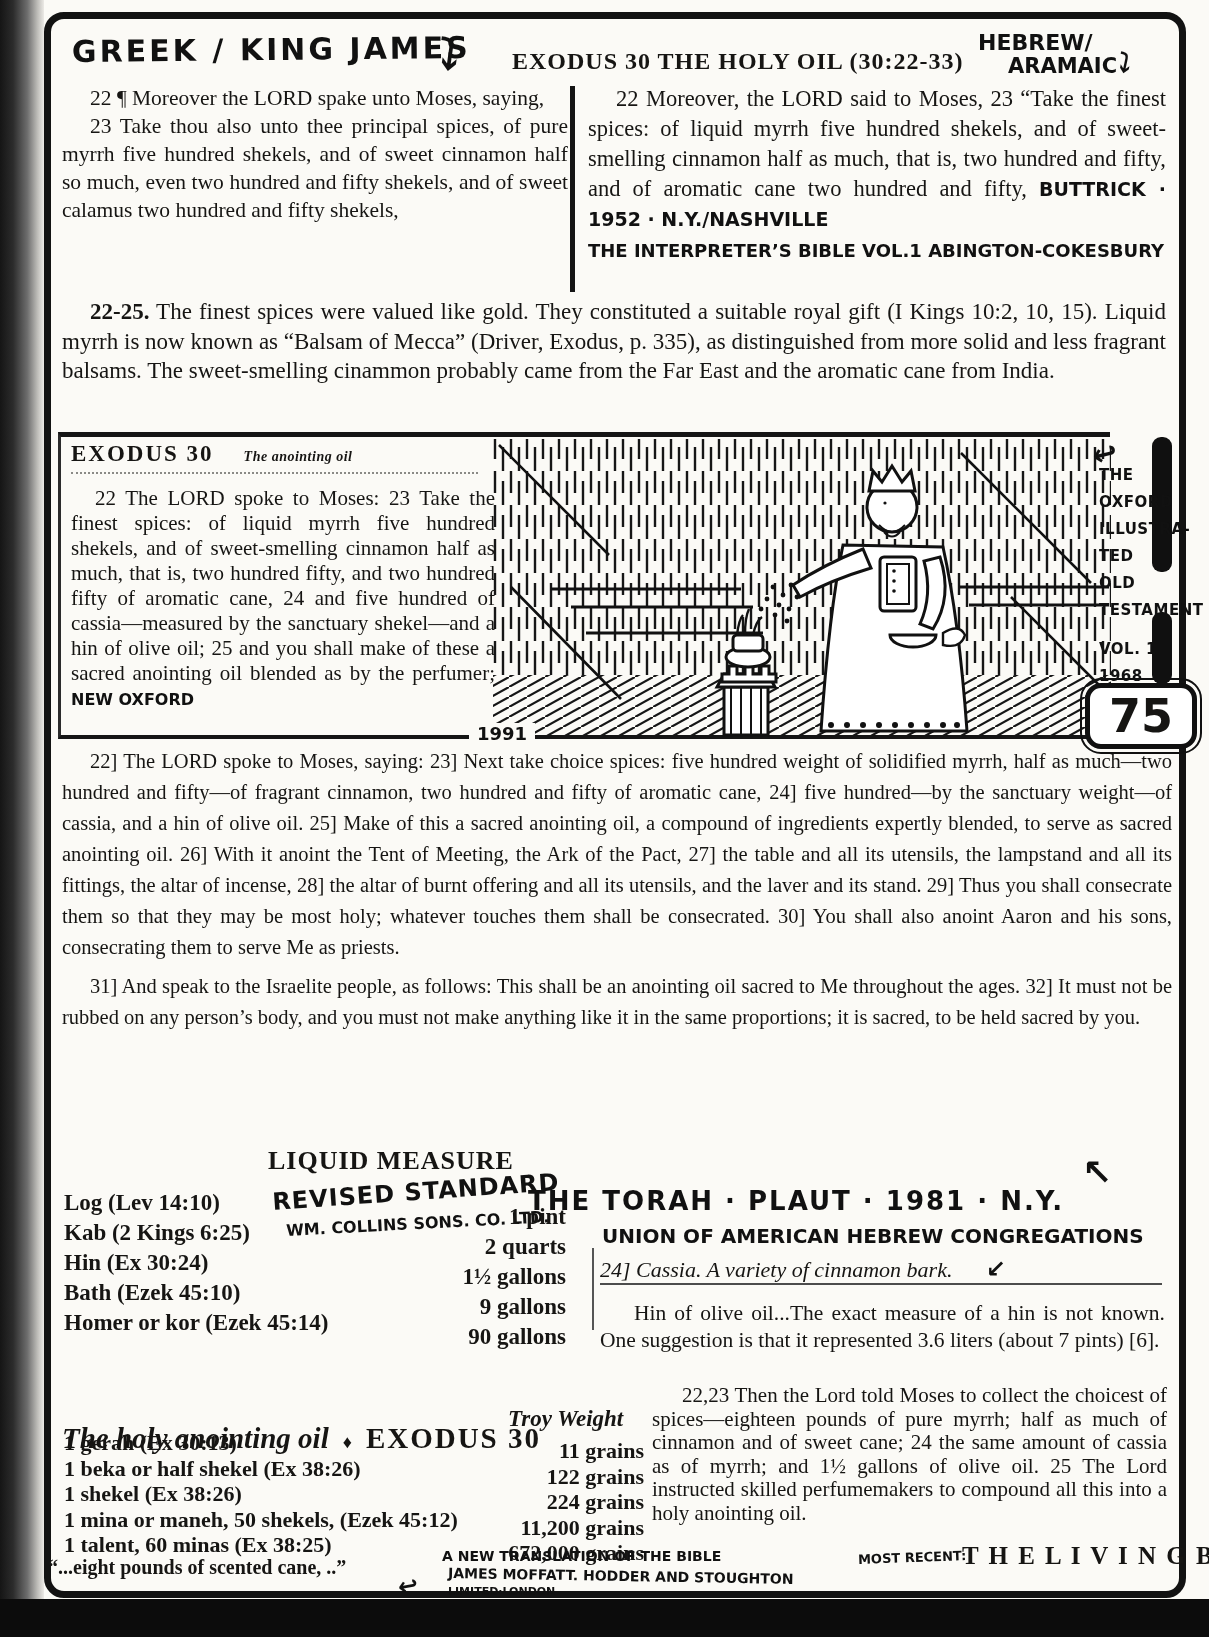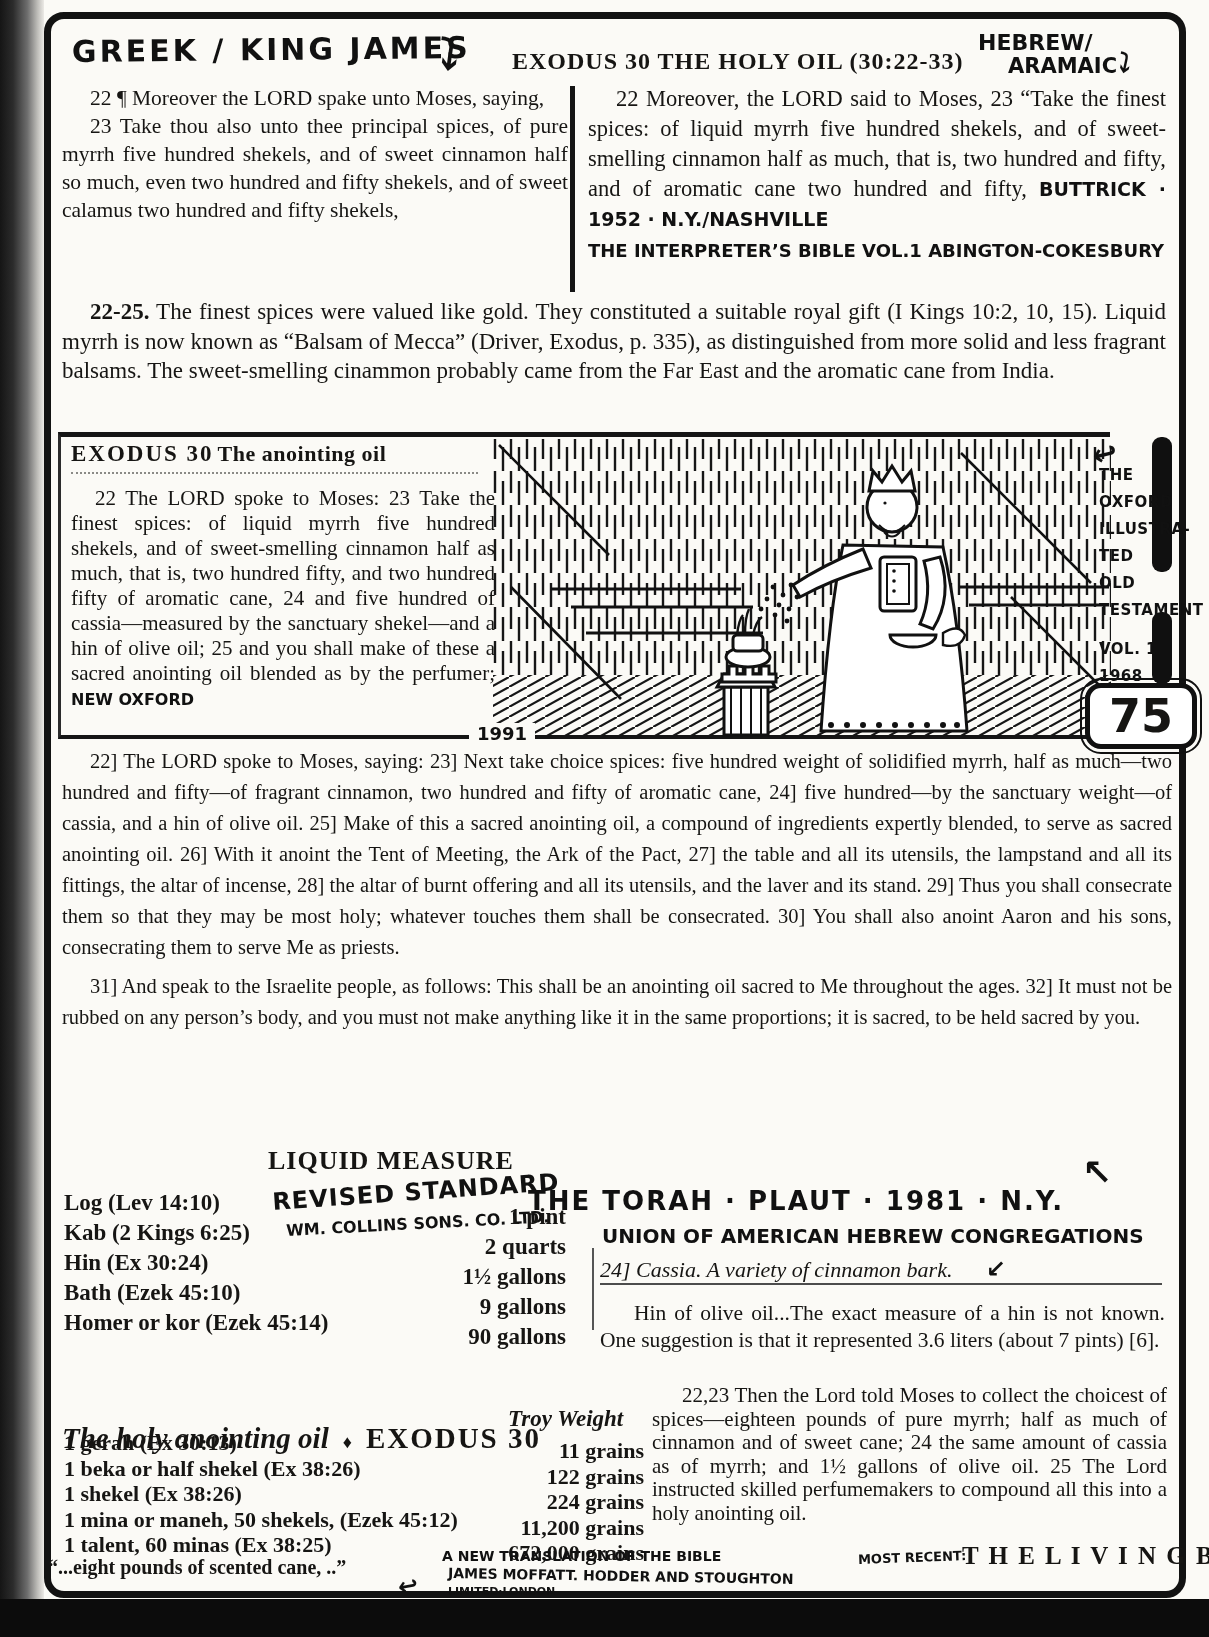--- a/index.html
+++ b/index.html
@@ -18,21 +18,21 @@
   p{margin:0;}
   .indent{text-indent:28px;}
   .colrule{position:absolute;left:570px;top:86px;width:5px;height:206px;background:#141414;}
   .kjv{left:62px;top:84px;width:506px;font-size:21.5px;line-height:28px;}
   .interp{left:588px;top:84px;width:578px;font-size:22.5px;line-height:30px;}
   .commentary{left:62px;top:297px;width:1104px;font-size:23px;line-height:29.5px;}
   .oxbox{left:58px;top:432px;width:1052px;height:307px;box-sizing:border-box;
      border-top:5px solid #151515;border-bottom:4px solid #151515;border-left:3px solid #2b2b2b;}
   .oxtext{position:absolute;left:10px;top:4px;width:424px;}
   .oxhead{font-size:23px;font-weight:bold;letter-spacing:2px;}
-  .oxsub{font-size:22px;font-weight:bold;letter-spacing:.5px;}
+  .oxsub{font-size:14px;font-weight:bold;font-style:italic;margin-left:26px;letter-spacing:.5px;}
   .oxrule{border-bottom:2px dotted #8a8a86;width:96%;margin-top:5px;}
   .oxbody{margin-top:12px;font-size:21px;line-height:25px;text-align:justify;text-indent:24px;}
   .margin-notes{left:1088px;top:462px;width:112px;font-size:15px;line-height:27px;letter-spacing:.5px;white-space:nowrap;z-index:3;margin-left:11px;}
   .bar{position:absolute;left:1152px;width:20px;background:#101010;border-radius:9px;z-index:2;}
   .badge{left:1085px;top:683px;width:112px;height:66px;box-sizing:border-box;border:5px solid #101010;
      border-radius:16px;outline:2px solid #101010;outline-offset:3px;background:#fff;z-index:4;
      display:flex;align-items:center;justify-content:center;font-family:"DejaVu Sans",sans-serif;
      font-weight:bold;font-size:46px;}
   .torah{left:62px;top:746px;width:1110px;font-size:20.5px;line-height:31px;text-align:justify;}
   .torah p+p{margin-top:8px;}

